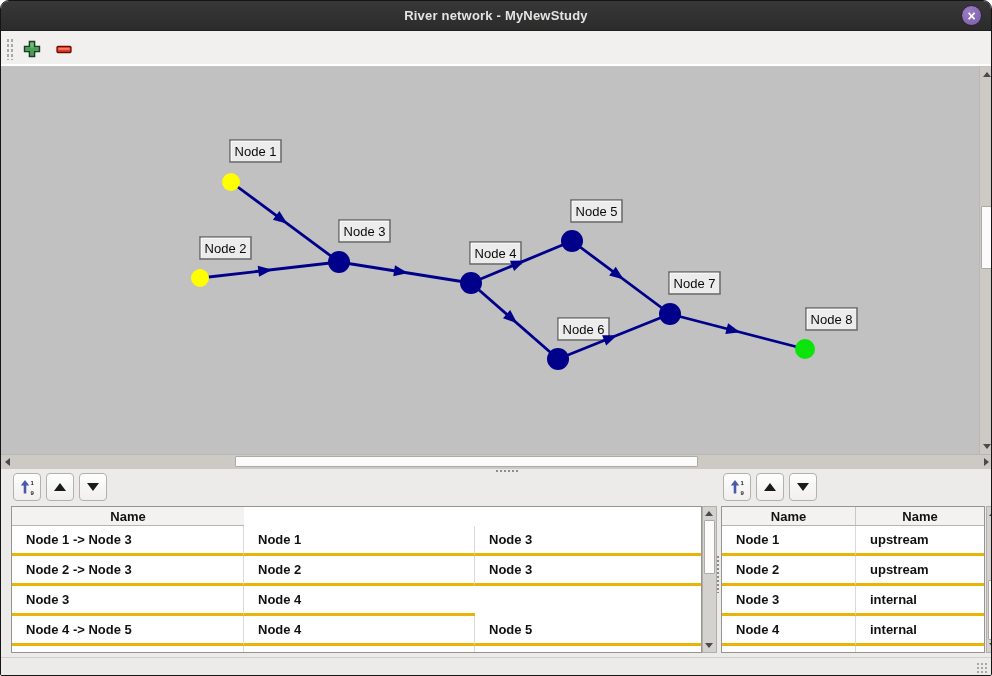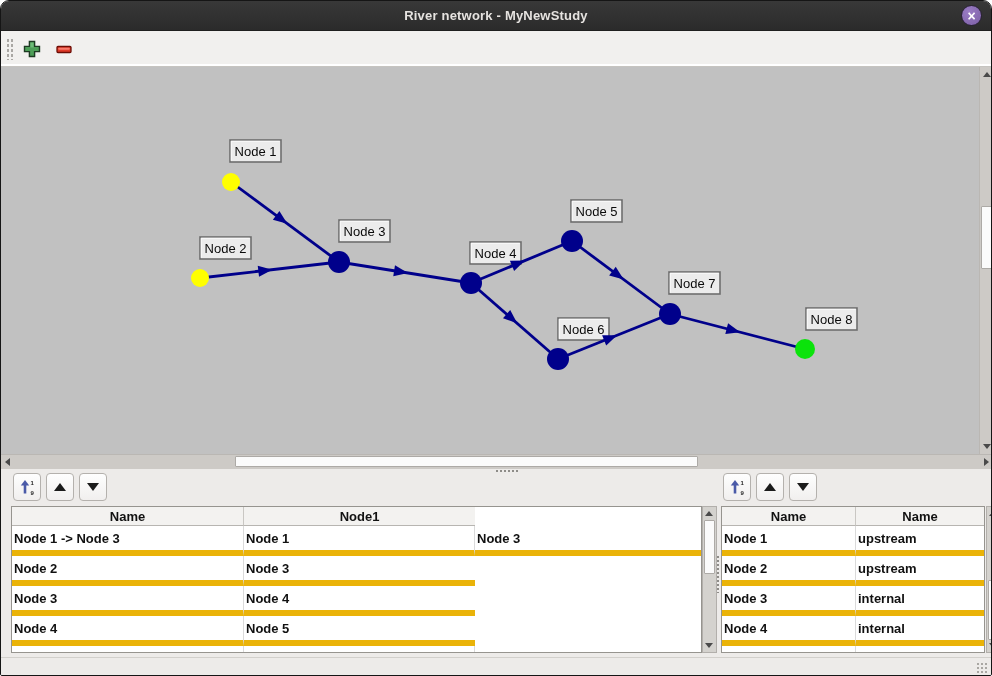--- a/index.html
+++ b/index.html
@@ -69,22 +69,22 @@
   .tri-up  { width:0; height:0; border-left:6px solid transparent; border-right:6px solid transparent; border-bottom:8px solid #1b1b1b; }
   .tri-dn  { width:0; height:0; border-left:6px solid transparent; border-right:6px solid transparent; border-top:8px solid #1b1b1b; }
   
   .table { position:absolute; top:37px; background:#ffffff; border:1px solid #96948f; overflow:hidden; }
   .trow { display:grid; }
   .th {
     height:19px; background:#f3f2f0; border-bottom:1px solid #b7b5b1; border-right:1px solid #c9c7c3;
     font-size:13px; color:#111; display:flex; align-items:center; justify-content:center;
   }
   .td {
-    height:30px; border-bottom:6px solid #eab308; border-right:1px solid #dadada;
-    font-size:13px; color:#111; display:flex; align-items:center; padding-left:2px; background:#fff;
+    height:30px; border-bottom:3px solid #eab308; border-right:1px solid #dadada;
+    font-size:13px; color:#111; display:flex; align-items:center; padding-left:14px; background:#fff;
   }
   .th:last-child, .td:last-child { border-right:none; }
   .tvscroll { position:absolute; top:37px; width:15px; height:147px; background:#d4d2ce; border:1px solid #b2afab; }
   
   .statusbar { position:absolute; left:0; top:656px; width:992px; height:19px; background:#edebe9; border-top:1px solid #d2d0cc; }
   .resize-grip {
     position:absolute; right:5px; top:4px; width:12px; height:12px;
     background-image:radial-gradient(#a9a7a3 0.9px, transparent 1.1px); background-size:4px 4px;
   }
 </style>
@@ -198,36 +198,37 @@
       </div>
       <div class="panel-btn" style="left:37px;">
         <div class="tri-up"></div>
       </div>
       <div class="panel-btn" style="left:70px;">
         <div class="tri-dn"></div>
       </div>
       <div class="table" id="branches-table" style="left:2px; width:691px; height:147px;">
           <div class="trow" style="grid-template-columns: 232px 231px 226px;">
             <div class="th">Name</div>
-            <div class="th">Node1</div>
           </div>
           <div class="trow" style="grid-template-columns: 232px 231px 226px;">
             <div class="td">Node 1 -&gt; Node 3</div>
             <div class="td">Node 1</div>
             <div class="td">Node 3</div>
           </div>
           <div class="trow" style="grid-template-columns: 232px 231px 226px;">
+            <div class="td">Node 2 -&gt; Node 3</div>
             <div class="td">Node 2</div>
             <div class="td">Node 3</div>
           </div>
           <div class="trow" style="grid-template-columns: 232px 231px 226px;">
             <div class="td">Node 3</div>
             <div class="td">Node 4</div>
           </div>
           <div class="trow" style="grid-template-columns: 232px 231px 226px;">
+            <div class="td">Node 4 -&gt; Node 5</div>
             <div class="td">Node 4</div>
             <div class="td">Node 5</div>
           </div>
           <div class="trow" style="grid-template-columns: 232px 231px 226px;">
             <div class="td"></div>
             <div class="td"></div>
             <div class="td"></div>
           </div>
         </div>
       <div class="tvscroll" style="left:693px;">

